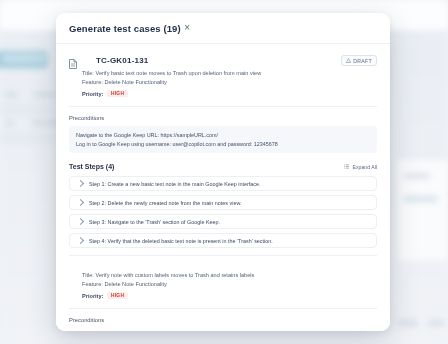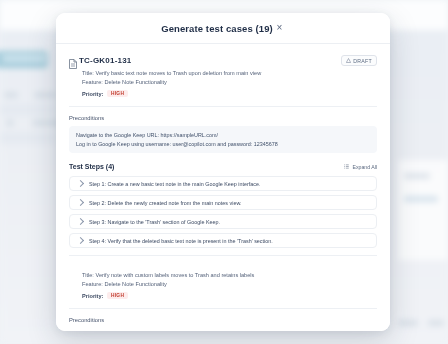--- a/index.html
+++ b/index.html
@@ -77,21 +77,21 @@
     box-shadow: 0 10px 30px rgba(28, 42, 66, .18), 0 2px 8px rgba(28,42,66,.08);
     overflow: hidden;
     display: flex;
     flex-direction: column;
   }
   .modal-header {
     height: 31px;
     flex: 0 0 31px;
     display: flex;
     align-items: center;
-    justify-content: center;
+    justify-content: flex-start;
     padding: 0 12px 0 13px;
     background: #ffffff;
     border-bottom: 1px solid #eceff3;
     box-sizing: border-box;
   }
   .modal-title {
     font-size: 9.5px;
     font-weight: bold;
     color: #1f2d46;
     letter-spacing: .1px;
@@ -121,21 +121,21 @@
     padding: 12px 0 0 0;
   }
   .tc-head {
     display: flex;
     align-items: flex-start;
     justify-content: space-between;
   }
   .tc-id-row {
     display: flex;
     align-items: center;
-    gap: 2px;
+    gap: 19px;
   }
   .doc-icon {
     width: 8px;
     height: 10px;
     flex: 0 0 auto;
     position: relative;
   }
   .tc-id {
     font-size: 8px;
     font-weight: bold;

